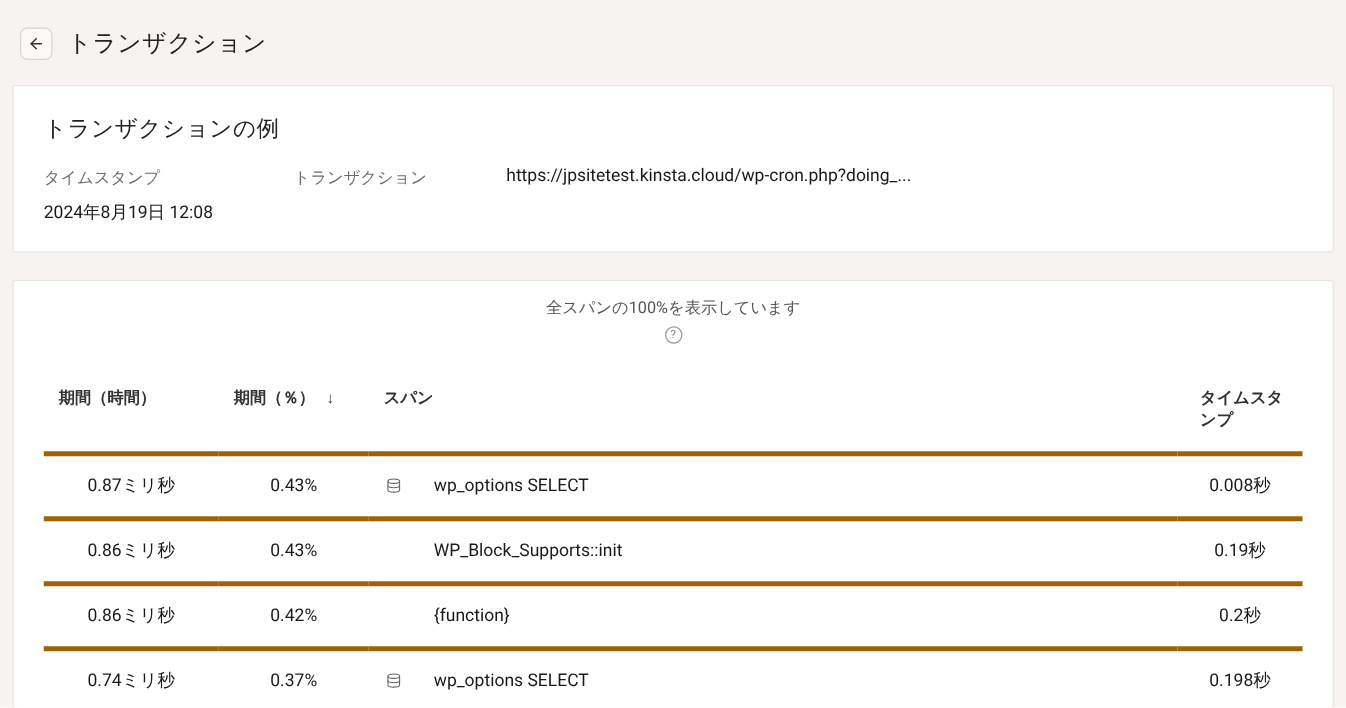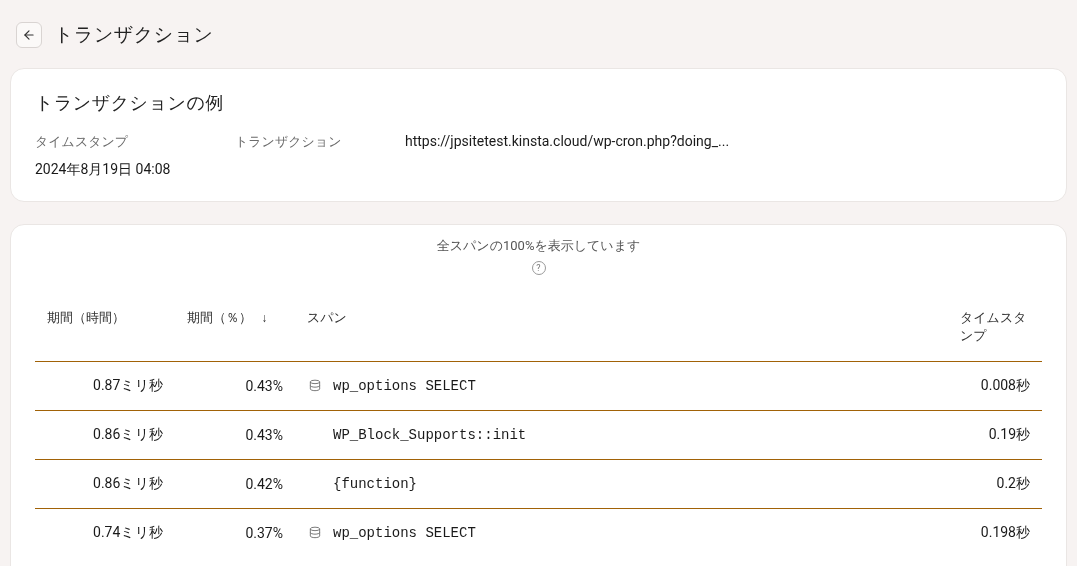--- a/index.html
+++ b/index.html
@@ -41,21 +41,21 @@
     }
     .page-title {
       font-size: 19px;
       font-weight: 500;
       color: #222;
       letter-spacing: 0.5px;
     }
     .card {
       background: #fff;
       border: 1px solid #eae6e4;
-      border-radius: 14px;
+      border-radius: 2px;
       padding: 22px 24px;
       margin-bottom: 22px;
     }
     .card-title {
       font-size: 18px;
       font-weight: 500;
       color: #222;
       margin-bottom: 18px;
       letter-spacing: 0.5px;
     }
@@ -97,31 +97,32 @@
       font-size: 9px;
       color: #777;
       line-height: 1;
     }
     .trace-table {
       width: 100%;
       border-collapse: collapse;
     }
     .trace-table th {
       text-align: left;
-      font-weight: 400;
+      font-weight: 700;
       font-size: 13px;
       color: #333;
       padding: 10px 12px 16px 12px;
       vertical-align: top;
     }
     .trace-table td {
       font-size: 14px;
       color: #1a1a1a;
       padding: 15px 12px;
-      border-top: 1px solid #a16207;
+      border-top: 4px solid #a16207;
+      text-align: center;
     }
     .col-duration {
       width: 140px;
       text-align: right;
     }
     .col-pct {
       width: 120px;
       text-align: right;
     }
     .col-span {
@@ -132,22 +133,21 @@
       text-align: right;
     }
     .sort-arrow {
       display: inline-block;
       margin-left: 6px;
       font-size: 12px;
     }
     .span-cell {
       display: flex;
       align-items: center;
-      gap: 10px;
-      font-family: Liberation Mono, monospace;
+      gap: 24px;
     }
     .db-icon-slot {
       width: 16px;
       display: inline-flex;
       align-items: center;
       justify-content: center;
     }
     .db-icon {
       width: 14px;
       height: 14px;
@@ -176,21 +176,21 @@
     </svg>
   </div>
   <div class="page-title">トランザクション</div>
 </div>
 
 <div class="card">
   <div class="card-title">トランザクションの例</div>
   <div class="example-grid">
     <div>
       <div class="eg-label">タイムスタンプ</div>
-      <div class="eg-value">2024年8月19日 04:08</div>
+      <div class="eg-value">2024年8月19日 12:08</div>
     </div>
     <div>
       <div class="eg-label">トランザクション</div>
     </div>
     <div>
       <div class="eg-value">https://jpsitetest.kinsta.cloud/wp-cron.php?doing_...</div>
     </div>
     <div>
     </div>
   </div>

